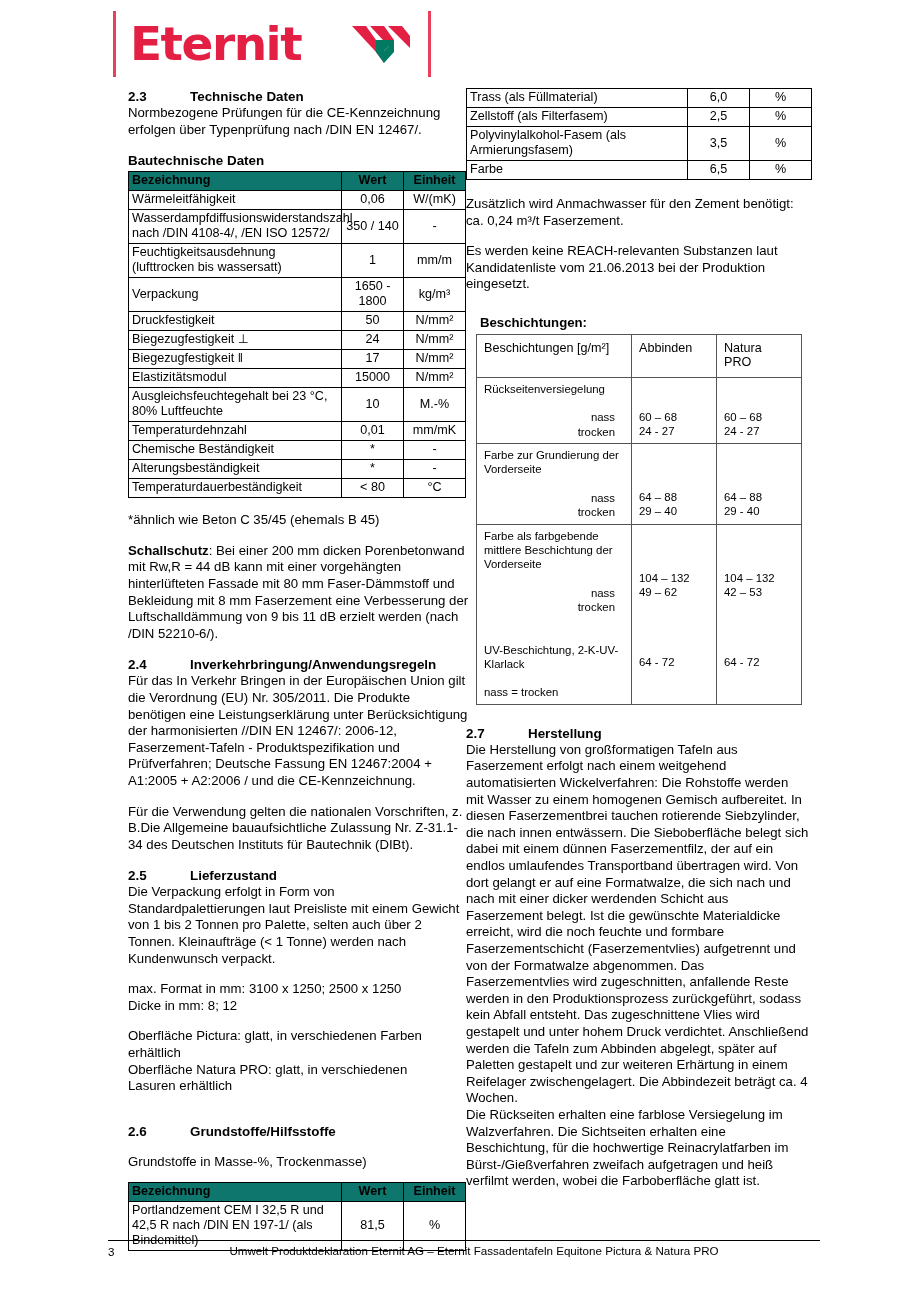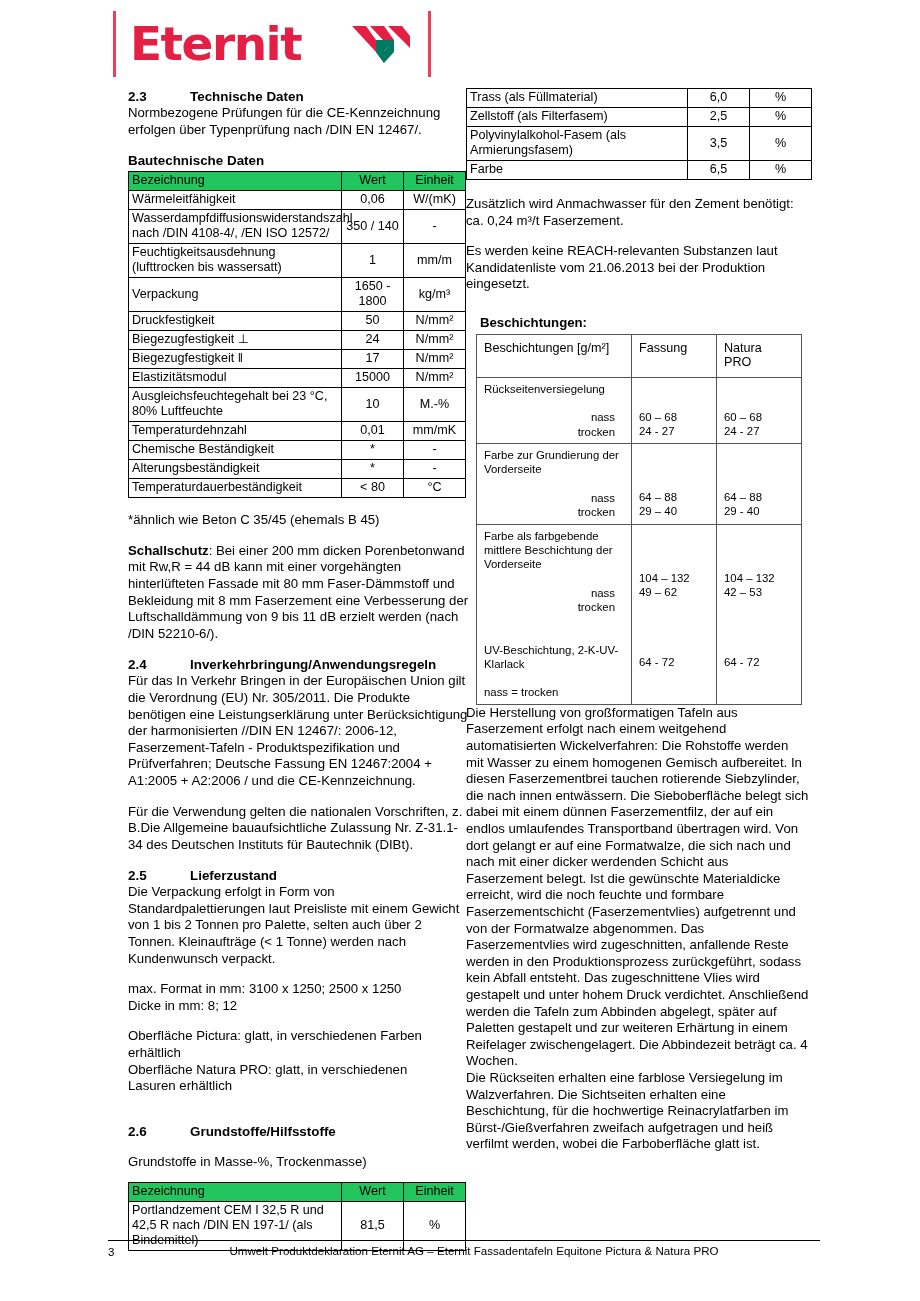--- a/index.html
+++ b/index.html
@@ -102,22 +102,22 @@
     table-layout: fixed;
   }
   table.dt td, table.dt th {
     border: 1px solid #000000;
     padding: 1px 3px 2px 3px;
     vertical-align: middle;
     font-weight: normal;
     text-align: left;
   }
   table.dt thead th {
-    background: #22c55e;
-    font-weight: normal;
+    background: #0f766e;
+    font-weight: bold;
   }
   table.dt td.c, table.dt th.c { text-align: center; }
   .w-val  { width: 62px; }
   .w-unit { width: 62px; }
 
   
   table.dt.top-right { width: 346px; }
 
   
   .besch-wrap { margin-top: 22px; }
@@ -381,21 +381,21 @@
       <div class="besch-title">Beschichtungen:</div>
       <table class="besch">
         <colgroup>
             <col class="bw-1">
             <col class="bw-2">
             <col class="bw-3">
           </colgroup>
         <tbody>
           <tr>
             <td class="head">Beschichtungen [g/m²]</td>
-            <td class="head">Fassung</td>
+            <td class="head">Abbinden</td>
             <td class="head">Natura<br>PRO</td>
           </tr>
 
           <tr>
             <td>
               <span class="rowlabel">Rückseitenversiegelung</span>
               <span class="spacer-line"></span>
               <span class="sub-right">nass</span>
               <span class="sub-right">trocken</span>
             </td>
@@ -470,20 +470,23 @@
               <span class="spacer-line"></span>
               <span class="spacer-line"></span>
               <span class="spacer-line"></span>
               <span>64 - 72</span>
             </td>
           </tr>
         </tbody>
       </table>
     </div>
 
+    <h3 class="sec" style="margin-top:20px">
+      <span class="sec-num">2.7</span><span>Herstellung</span>
+    </h3>
     <p class="body">Die Herstellung von großformatigen Tafeln aus Faserzement erfolgt nach einem weitgehend automatisierten Wickelverfahren: Die Rohstoffe werden mit Wasser zu einem homogenen Gemisch aufbereitet. In diesen Faserzementbrei tauchen rotierende Siebzylinder, die nach innen entwässern. Die Sieboberfläche belegt sich dabei mit einem dünnen Faserzementfilz, der auf ein endlos umlaufendes Transportband übertragen wird. Von dort gelangt er auf eine Formatwalze, die sich nach und nach mit einer dicker werdenden Schicht aus Faserzement belegt. Ist die gewünschte Materialdicke erreicht, wird die noch feuchte und formbare Faserzementschicht (Faserzementvlies) aufgetrennt und von der Formatwalze abgenommen. Das Faserzementvlies wird zugeschnitten, anfallende Reste werden in den Produktionsprozess zurückgeführt, sodass kein Abfall entsteht. Das zugeschnittene Vlies wird gestapelt und unter hohem Druck verdichtet. Anschließend werden die Tafeln zum Abbinden abgelegt, später auf Paletten gestapelt und zur weiteren Erhärtung in einem Reifelager zwischengelagert. Die Abbindezeit beträgt ca. 4 Wochen.</p>
     <p class="body">Die Rückseiten erhalten eine farblose Versiegelung im Walzverfahren. Die Sichtseiten erhalten eine Beschichtung, für die hochwertige Reinacrylatfarben im Bürst-/Gießverfahren zweifach aufgetragen und heiß verfilmt werden, wobei die Farboberfläche glatt ist.</p>
 
   </div>
 
   <div class="footer">
     <span class="pno">3</span>
     <span class="ftext">Umwelt Produktdeklaration Eternit AG – Eternit Fassadentafeln Equitone Pictura &amp; Natura PRO</span>
   </div>
 

